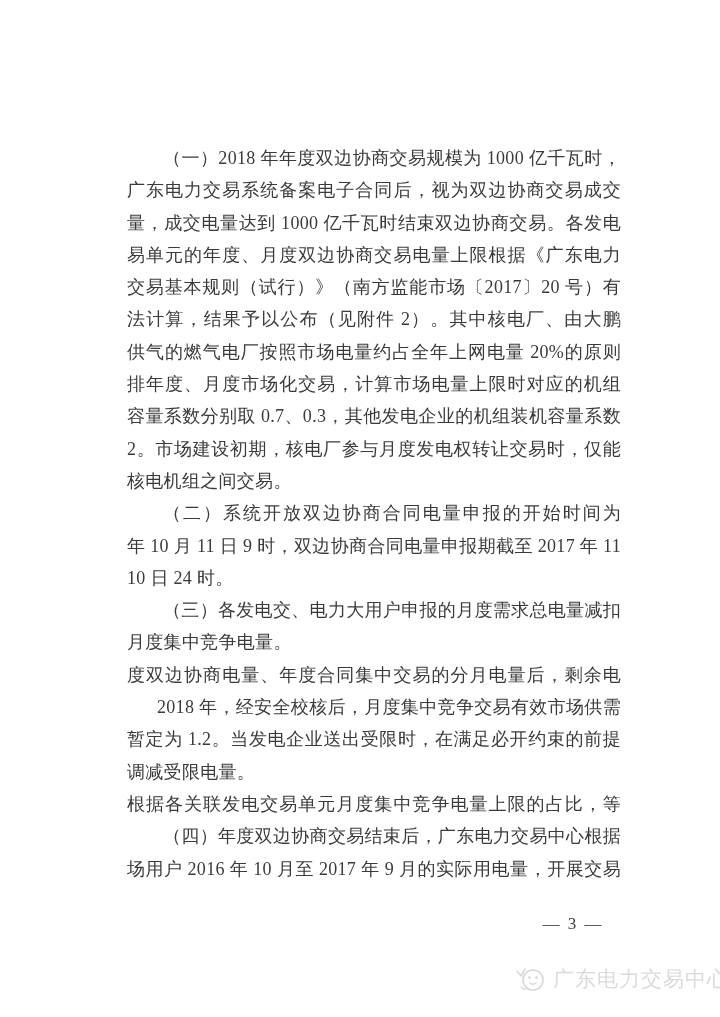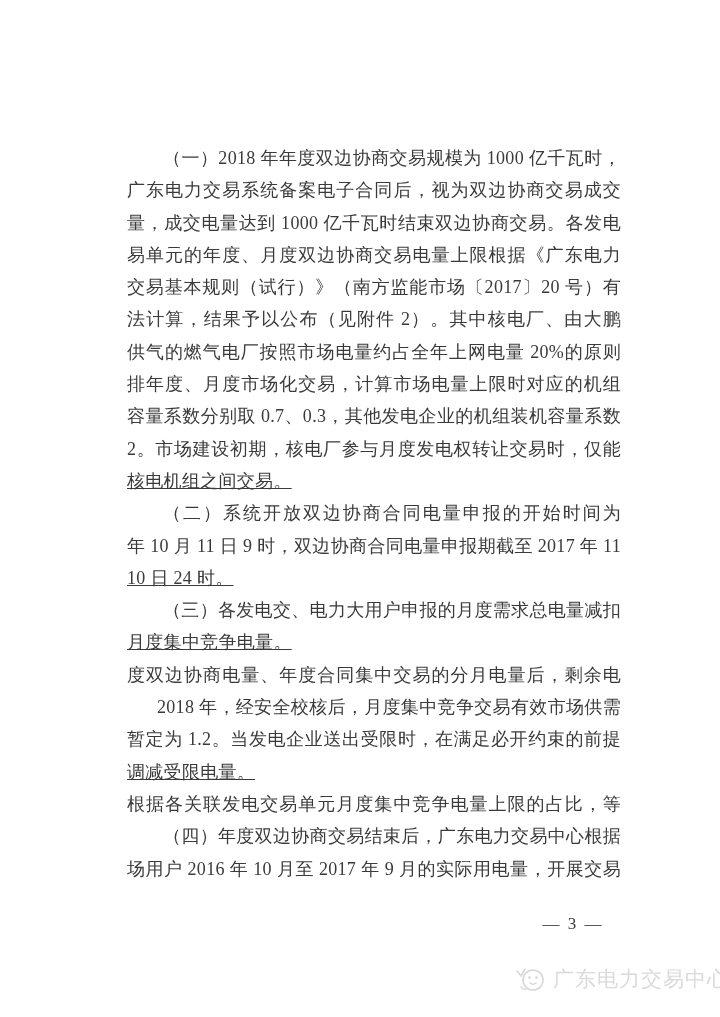--- a/index.html
+++ b/index.html
@@ -33,21 +33,20 @@
     height: 32.3px;
     overflow: hidden;
     text-align: justify;
     text-align-last: justify;
     white-space: normal;
     margin-left: 22px;
   }
   .line.end {
     text-align: left;
     text-align-last: left;
-    text-decoration: underline;
   }
   .line.indent2 {
     padding-left: 36px;
   }
   .line.indent-sm {
     padding-left: 30px;
   }
   .page-number {
     position: absolute;
     left: 503px;

